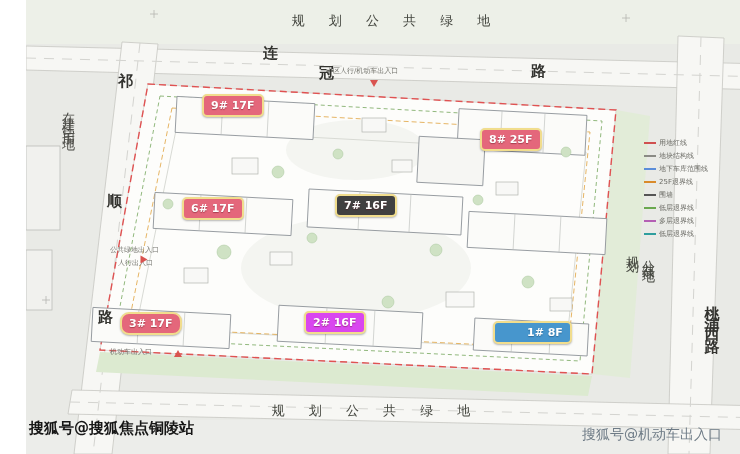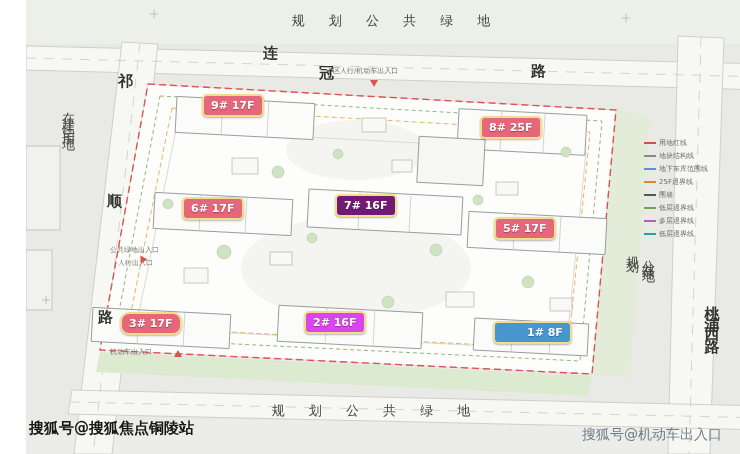--- a/index.html
+++ b/index.html
@@ -23,21 +23,21 @@
   .road-right{left:676px;top:294px;writing-mode:vertical-rl;letter-spacing:11px;font-size:15px;font-weight:bold;color:#33332f;}
 
   .parcel-left{left:33px;top:102px;writing-mode:vertical-rl;letter-spacing:5px;font-size:13px;color:#4a4a45;}
 
   
   .badge{position:absolute;height:19px;line-height:19px;padding:0 7px;border:2px solid #f1dd8d;
          border-radius:5px;color:#fff;font-weight:bold;font-size:11px;text-align:center;
          box-shadow:0 1px 2px rgba(0,0,0,.28);text-shadow:0 1px 1px rgba(90,15,25,.45);}
   .badge.pink{background:linear-gradient(#ea7589,#d8566b);}
   .badge.blue{background:linear-gradient(#5aa8dc,#3d8ec9);text-shadow:0 1px 1px rgba(15,60,95,.45);padding-left:32px;}
-  .b9{left:176px;top:94px;} .b8{left:454px;top:116px;} .b6{left:156px;top:197px;text-align:center;}
+  .b9{left:176px;top:94px;} .b8{left:454px;top:128px;} .b6{left:156px;top:197px;text-align:center;}
   .b7{left:309px;top:194px;} .b5{left:468px;top:217px;} .b3{left:94px;top:312px;}
   .b2{left:278px;top:311px;} .b1{left:467px;top:321px;}
 
   
   .ann{font-size:7px;color:#76766f;}
   .a-top{left:300px;top:66px;}
   .a-green{left:84px;top:245px;}
   .a-ped{left:92px;top:258px;}
   .a-car{left:84px;top:347px;}
   .tri{position:absolute;width:0;height:0;border-left:4px solid transparent;border-right:4px solid transparent;}
@@ -184,22 +184,21 @@
   <span class="abs rchar lc0">祁</span>
   <span class="abs rchar lc1">顺</span>
   <span class="abs rchar lc2">路</span>
   <div class="abs road-right">桃浦西路</div>
 
   <div class="abs parcel-left">在建住宅用地</div>
 
   <div class="badge pink b9" style="background: rgb(228, 103, 123);">9# 17F</div>
   <div class="badge pink b8" style="background: rgb(228, 103, 123);">8# 25F</div>
   <div class="badge pink b6" style="background: rgb(228, 103, 123);">6# 17F</div>
-  <div class="badge pink b7" style="background: #701a75;">7# 16F</div>
-  <div class="badge pink b5" style="background: rgb(228, 103, 123);">5# 17F</div>
+  <div class="badge pink b7" style="background: #404040;">7# 16F</div>
   <div class="badge pink b3" style="background: rgb(228, 103, 123); border-radius: 9px;">3# 17F</div>
   <div class="badge pink b2" style="background: #d946ef;">2# 16F</div>
   <div class="badge blue b1" style="background: rgb(71, 150, 205);">1# 8F</div>
 
   <span class="abs ann a-top">小区人行/机动车出入口</span>
   <span class="abs ann a-green">公共绿地出入口</span>
   <span class="abs ann a-ped">人行出入口</span>
   <span class="abs ann a-car">机动车出入口</span>
   <span class="tri tri-down t-top"></span>
   <span class="tri tri-right t-left"></span>

